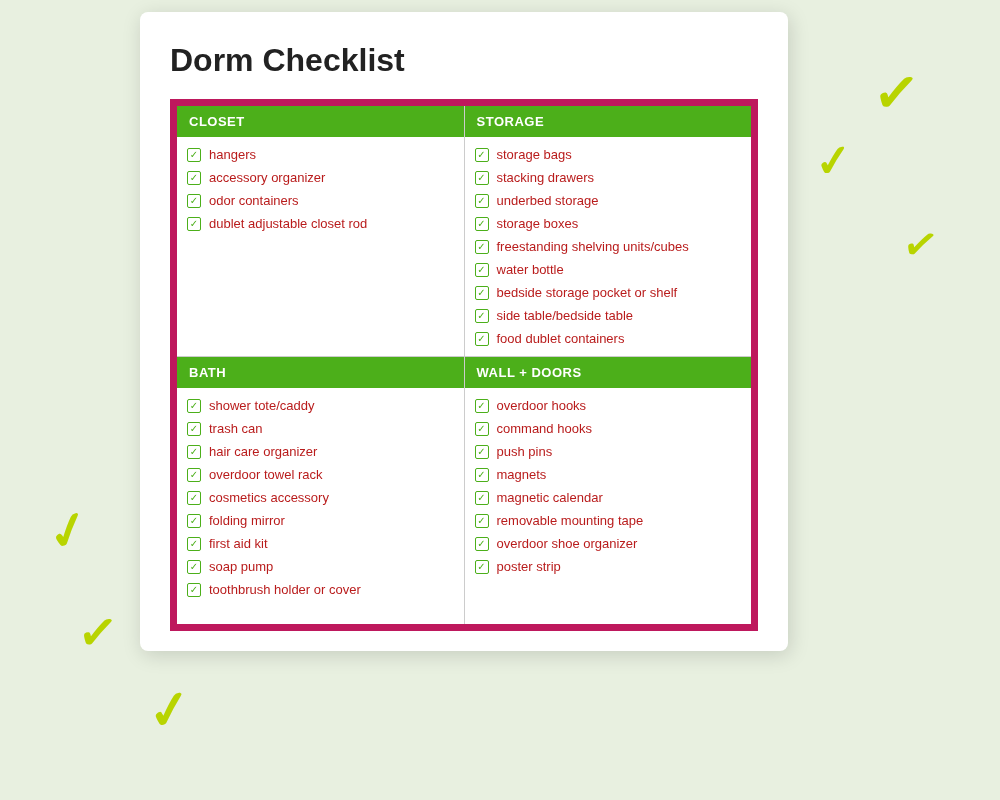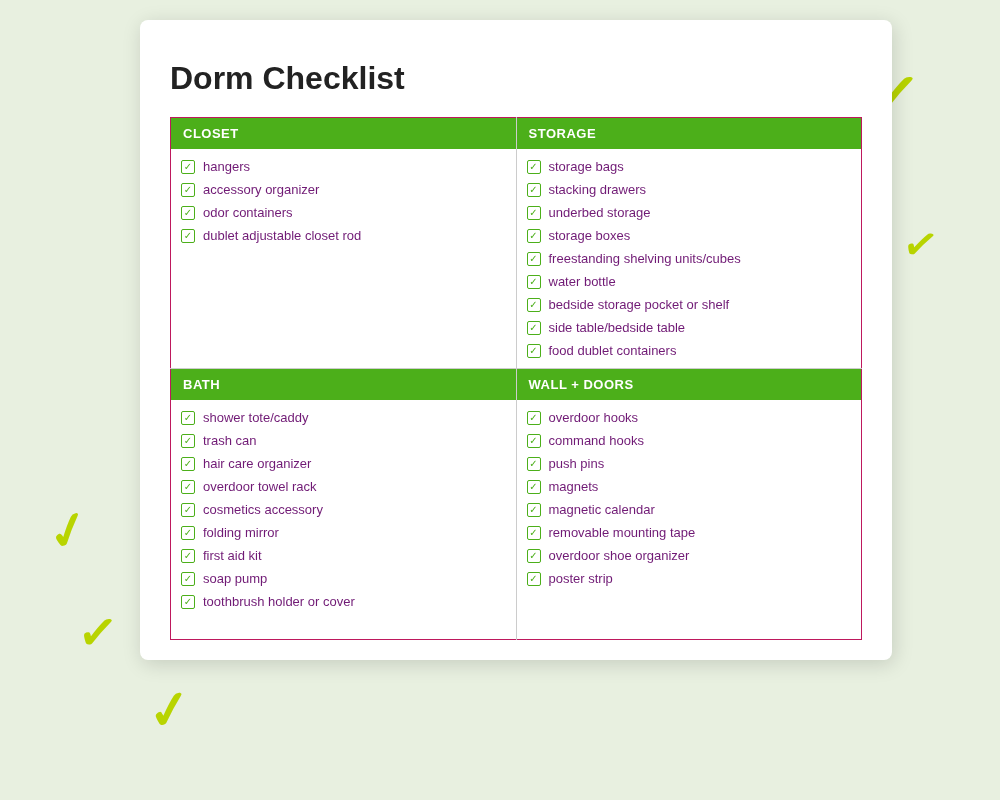--- a/index.html
+++ b/index.html
@@ -15,42 +15,42 @@
     .check-dec {
       position: absolute;
       color: #b8d400;
       font-size: 52px;
       font-weight: 900;
       transform: rotate(-10deg);
     }
 
     .card {
       position: absolute;
-      top: 20px;
+      top: 12px;
       left: 140px;
-      width: 752px;
+      width: 648px;
       background: white;
       border-radius: 8px;
       box-shadow: 2px 4px 20px rgba(0,0,0,0.15);
-      padding: 40px 30px 20px 30px;
+      padding: 30px 30px 20px 30px;
       overflow-y: auto;
       max-height: 760px;
     }
 
     h1 {
       font-size: 32px;
       font-weight: bold;
       color: #222;
       margin-bottom: 20px;
     }
 
     .checklist-table {
       width: 100%;
       border-collapse: collapse;
-      border: 1px solid #be185d;
+      border: 7px solid #be185d;
     }
 
     .section-header {
       background-color: #4caf1a;
       color: white;
       font-weight: bold;
       font-size: 13px;
       letter-spacing: 0.5px;
       padding: 8px 12px;
     }
@@ -67,21 +67,21 @@
     .item-list {
       padding: 6px 8px;
       list-style: none;
     }
 
     .item-list li {
       display: flex;
       align-items: center;
       padding: 4px 2px;
       font-size: 13px;
-      color: #701a75;
+      color: #b91c1c;
     }
 
     .checkbox-icon {
       width: 14px;
       height: 14px;
       border: 1.5px solid #4caf1a;
       border-radius: 2px;
       margin-right: 8px;
       flex-shrink: 0;
       display: flex;

